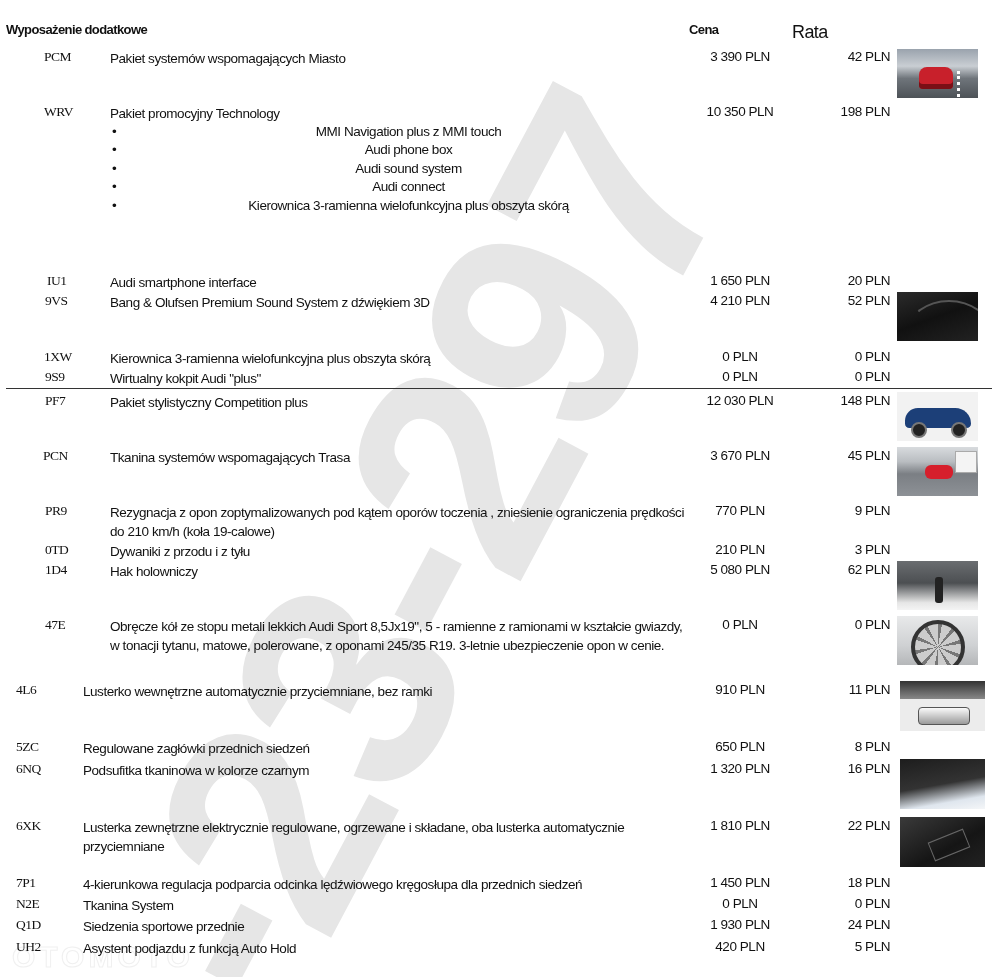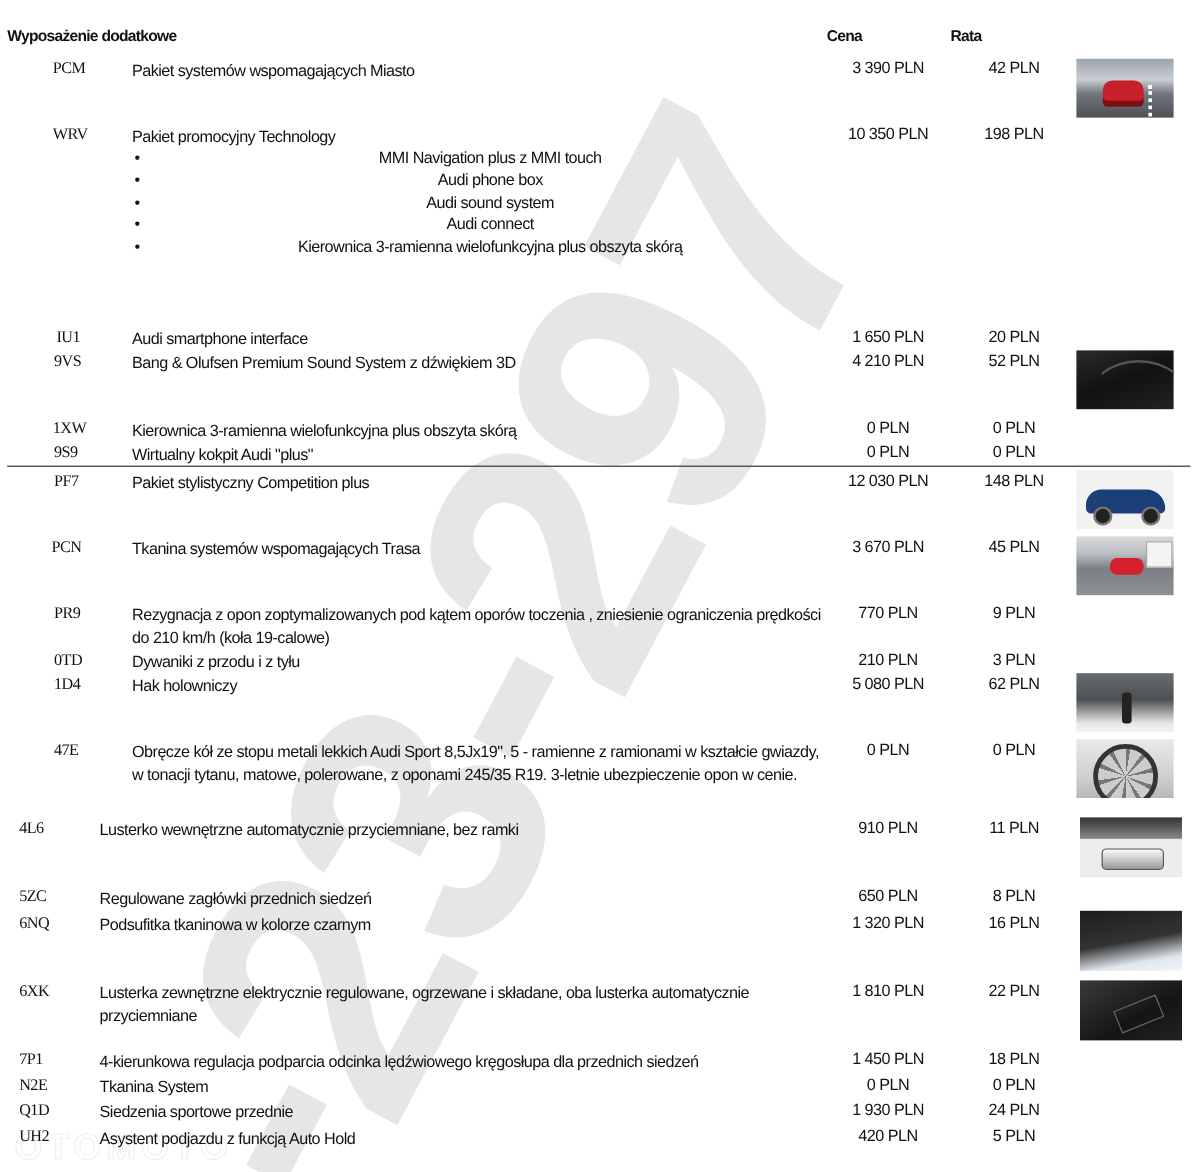--- a/index.html
+++ b/index.html
@@ -19,26 +19,26 @@
     transform: rotate(-62deg); transform-origin: center center;
     white-space: nowrap; width: 1200px; margin-left: -300px; text-align: center;
   }
   .brand-mark {
     position: absolute; left: 12px; top: 940px; font-size: 30px; font-weight: bold;
     color: transparent; -webkit-text-stroke: 1px #f0f0f0; letter-spacing: 4px; z-index: 1;
   }
   .content { position: absolute; left: 0; top: 0; width: 1000px; height: 977px; z-index: 2; margin-top: 11px; }
   .header-title { position: absolute; left: 6px; top: 11px; font-weight: bold; font-size: 13px; letter-spacing: -0.6px; }
   .header-cena { position: absolute; left: 689px; top: 11px; font-weight: bold; font-size: 13px; letter-spacing: -0.6px; }
-  .header-rata { position: absolute; left: 792px; top: 11px; font-weight: bold; font-size: 13px; letter-spacing: -0.6px; }
+  .header-rata { position: absolute; left: 792px; top: 11px; font-weight: normal; font-size: 18px; letter-spacing: -0.6px; }
   .row { position: absolute; left: 0; width: 1000px; }
   .code { position: absolute; width: 60px; font-family: Liberation Serif, serif; }
   .desc { position: absolute; line-height: 19px; }
   .price { position: absolute; left: 690px; width: 100px; text-align: center; }
-  .rata { position: absolute; left: 800px; width: 90px; text-align: center; }
+  .rata { position: absolute; left: 800px; width: 90px; text-align: right; }
   .bold-note { font-weight: bold; font-size: 13px; letter-spacing: -0.6px; }
   ul.bullets { margin: 0; padding: 0; list-style: none; text-align: center; }
   ul.bullets li { position: relative; padding-left: 17px; line-height: 18.4px; }
   ul.bullets li::before { content: "\2022"; position: absolute; left: 2px; top: 0; }
   .divider { position: absolute; left: 6px; top: 377px; width: 986px; height: 1px; background: #333; }
   .thumb { position: absolute; left: 897px; width: 81px; height: 49px; overflow: hidden; }
   .thumb.wide { left: 900px; width: 85px; }
   .t-city { background: linear-gradient(180deg,#9aa3ad 0%,#c9ced3 35%,#6f757b 60%,#4d5257 100%); }
   .t-city .car { position:absolute; left:22px; top:18px; width:34px; height:22px; background:#c8202b; border-radius:8px 8px 4px 4px; box-shadow: inset 0 -5px 0 #7a0f16; }
   .t-city .lane { position:absolute; left:60px; top:22px; width:3px; height:26px; border-left:3px dotted #fff; }

